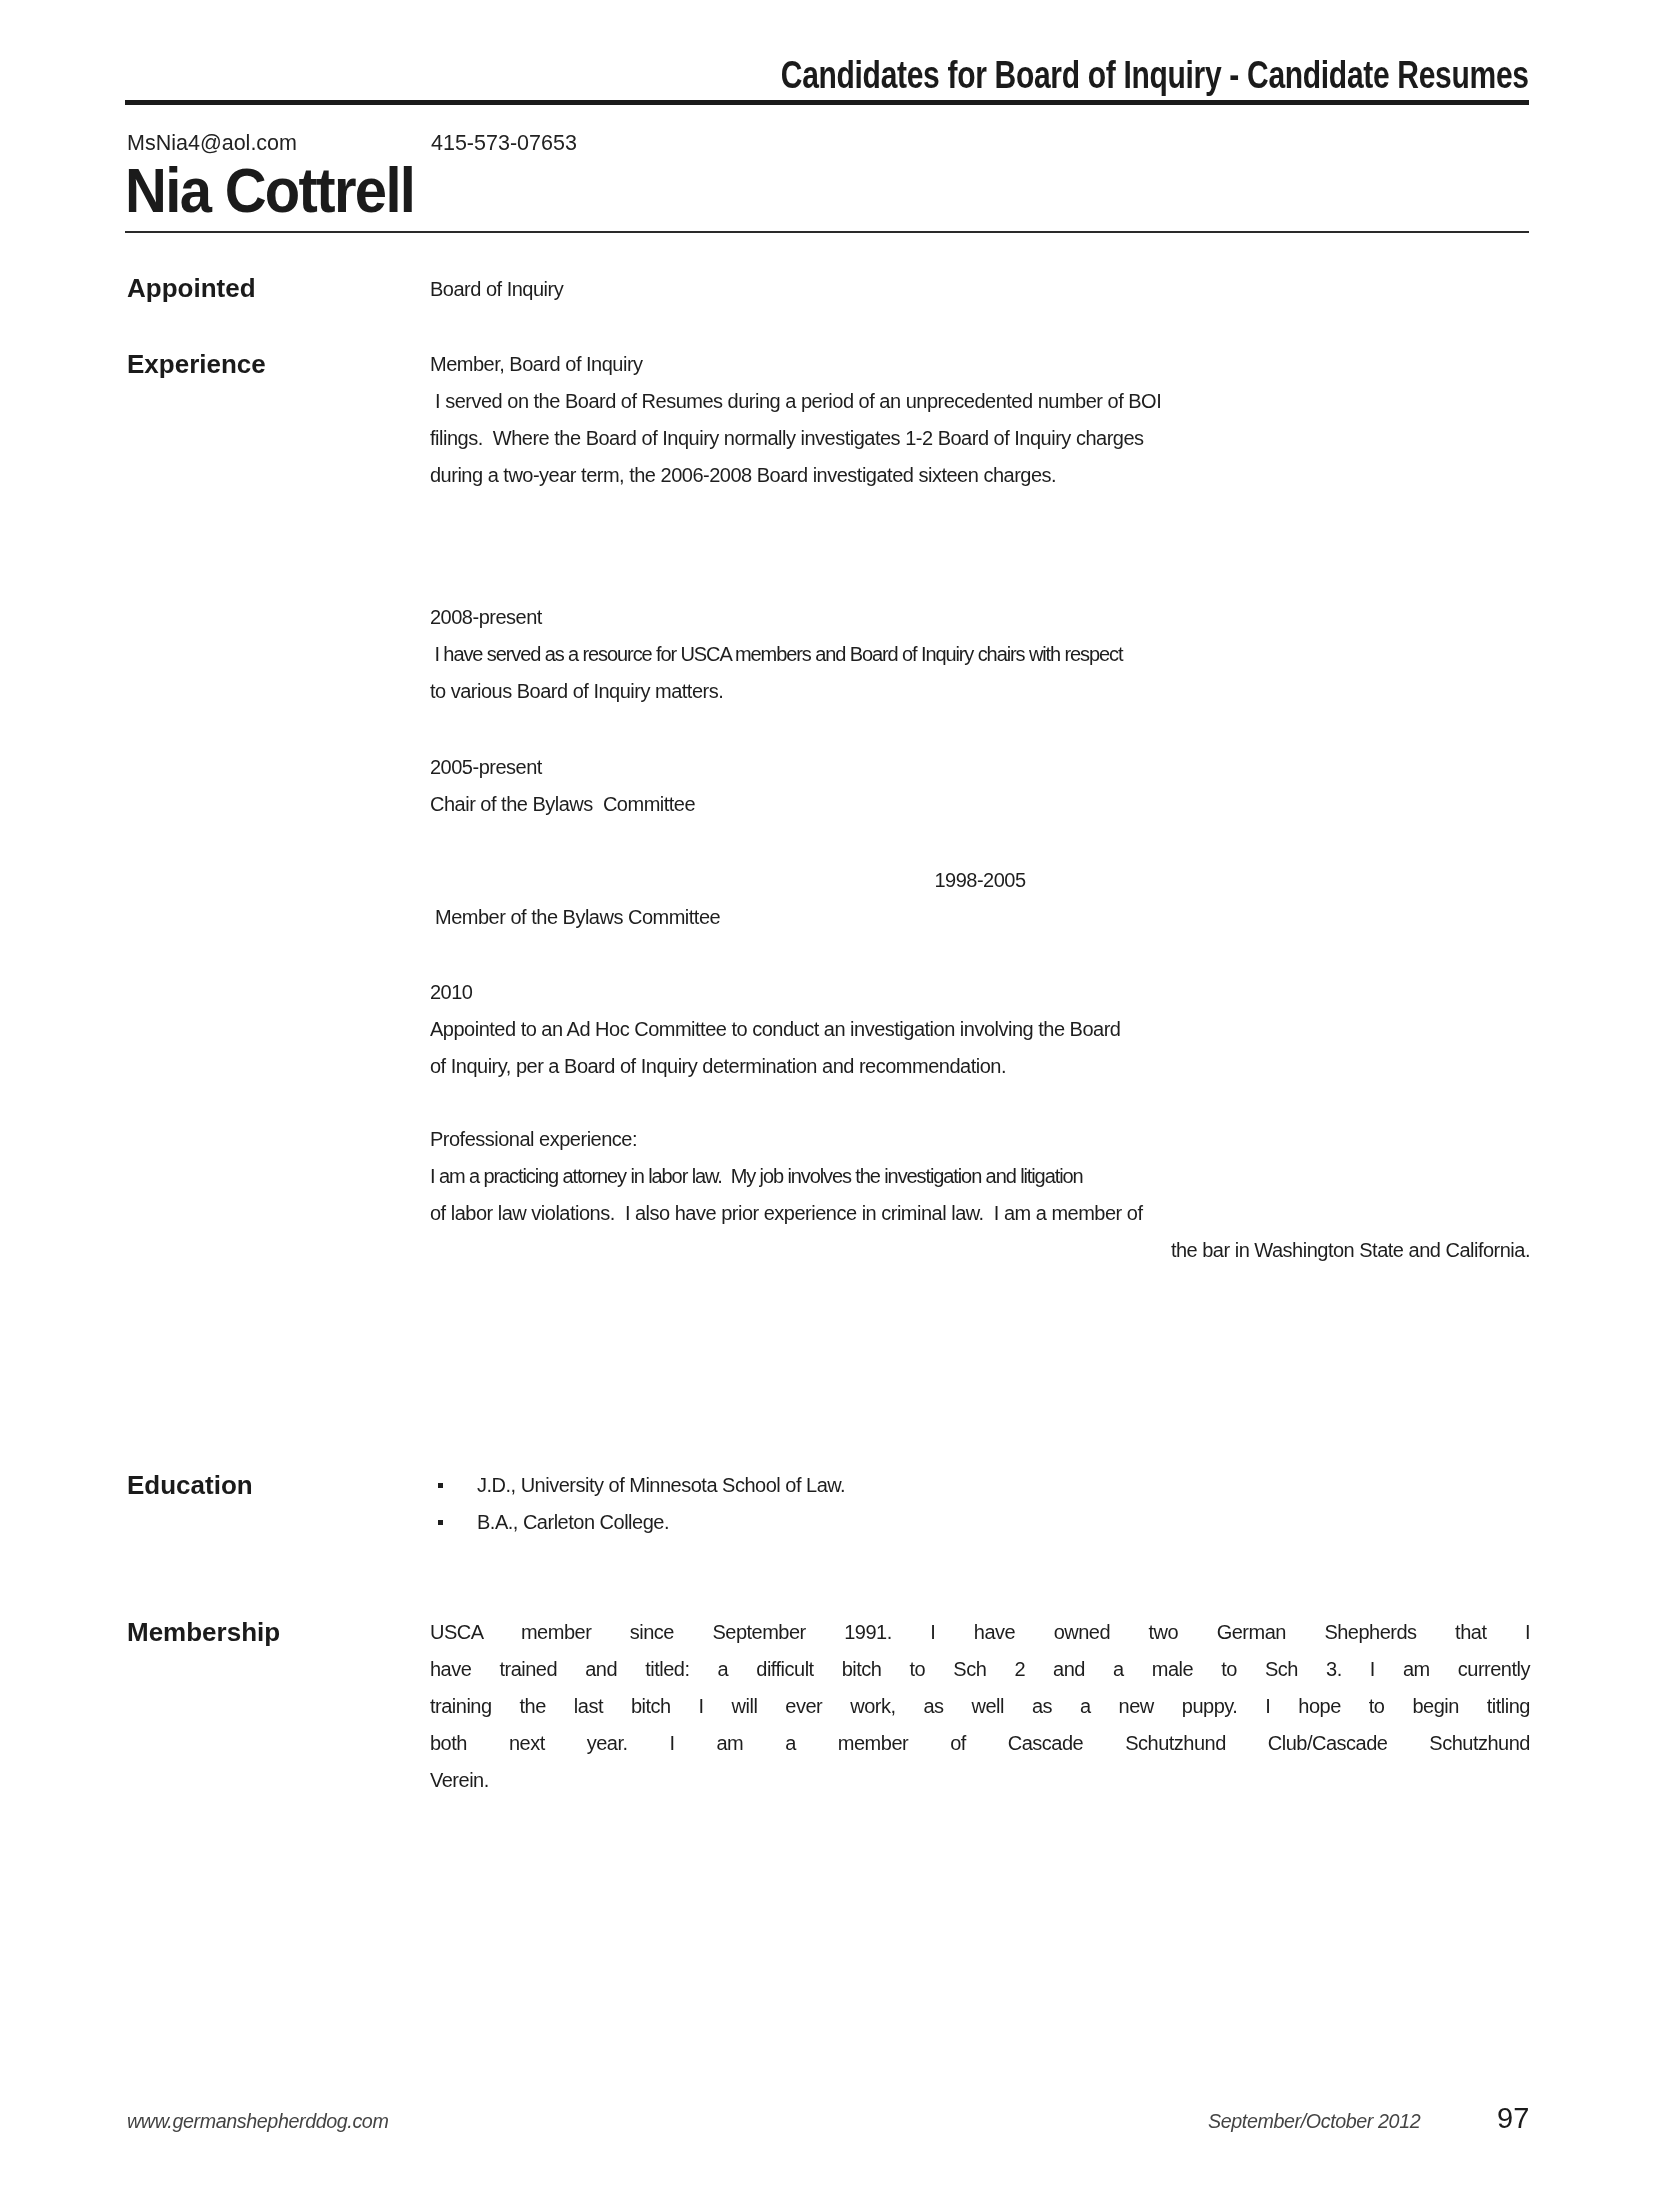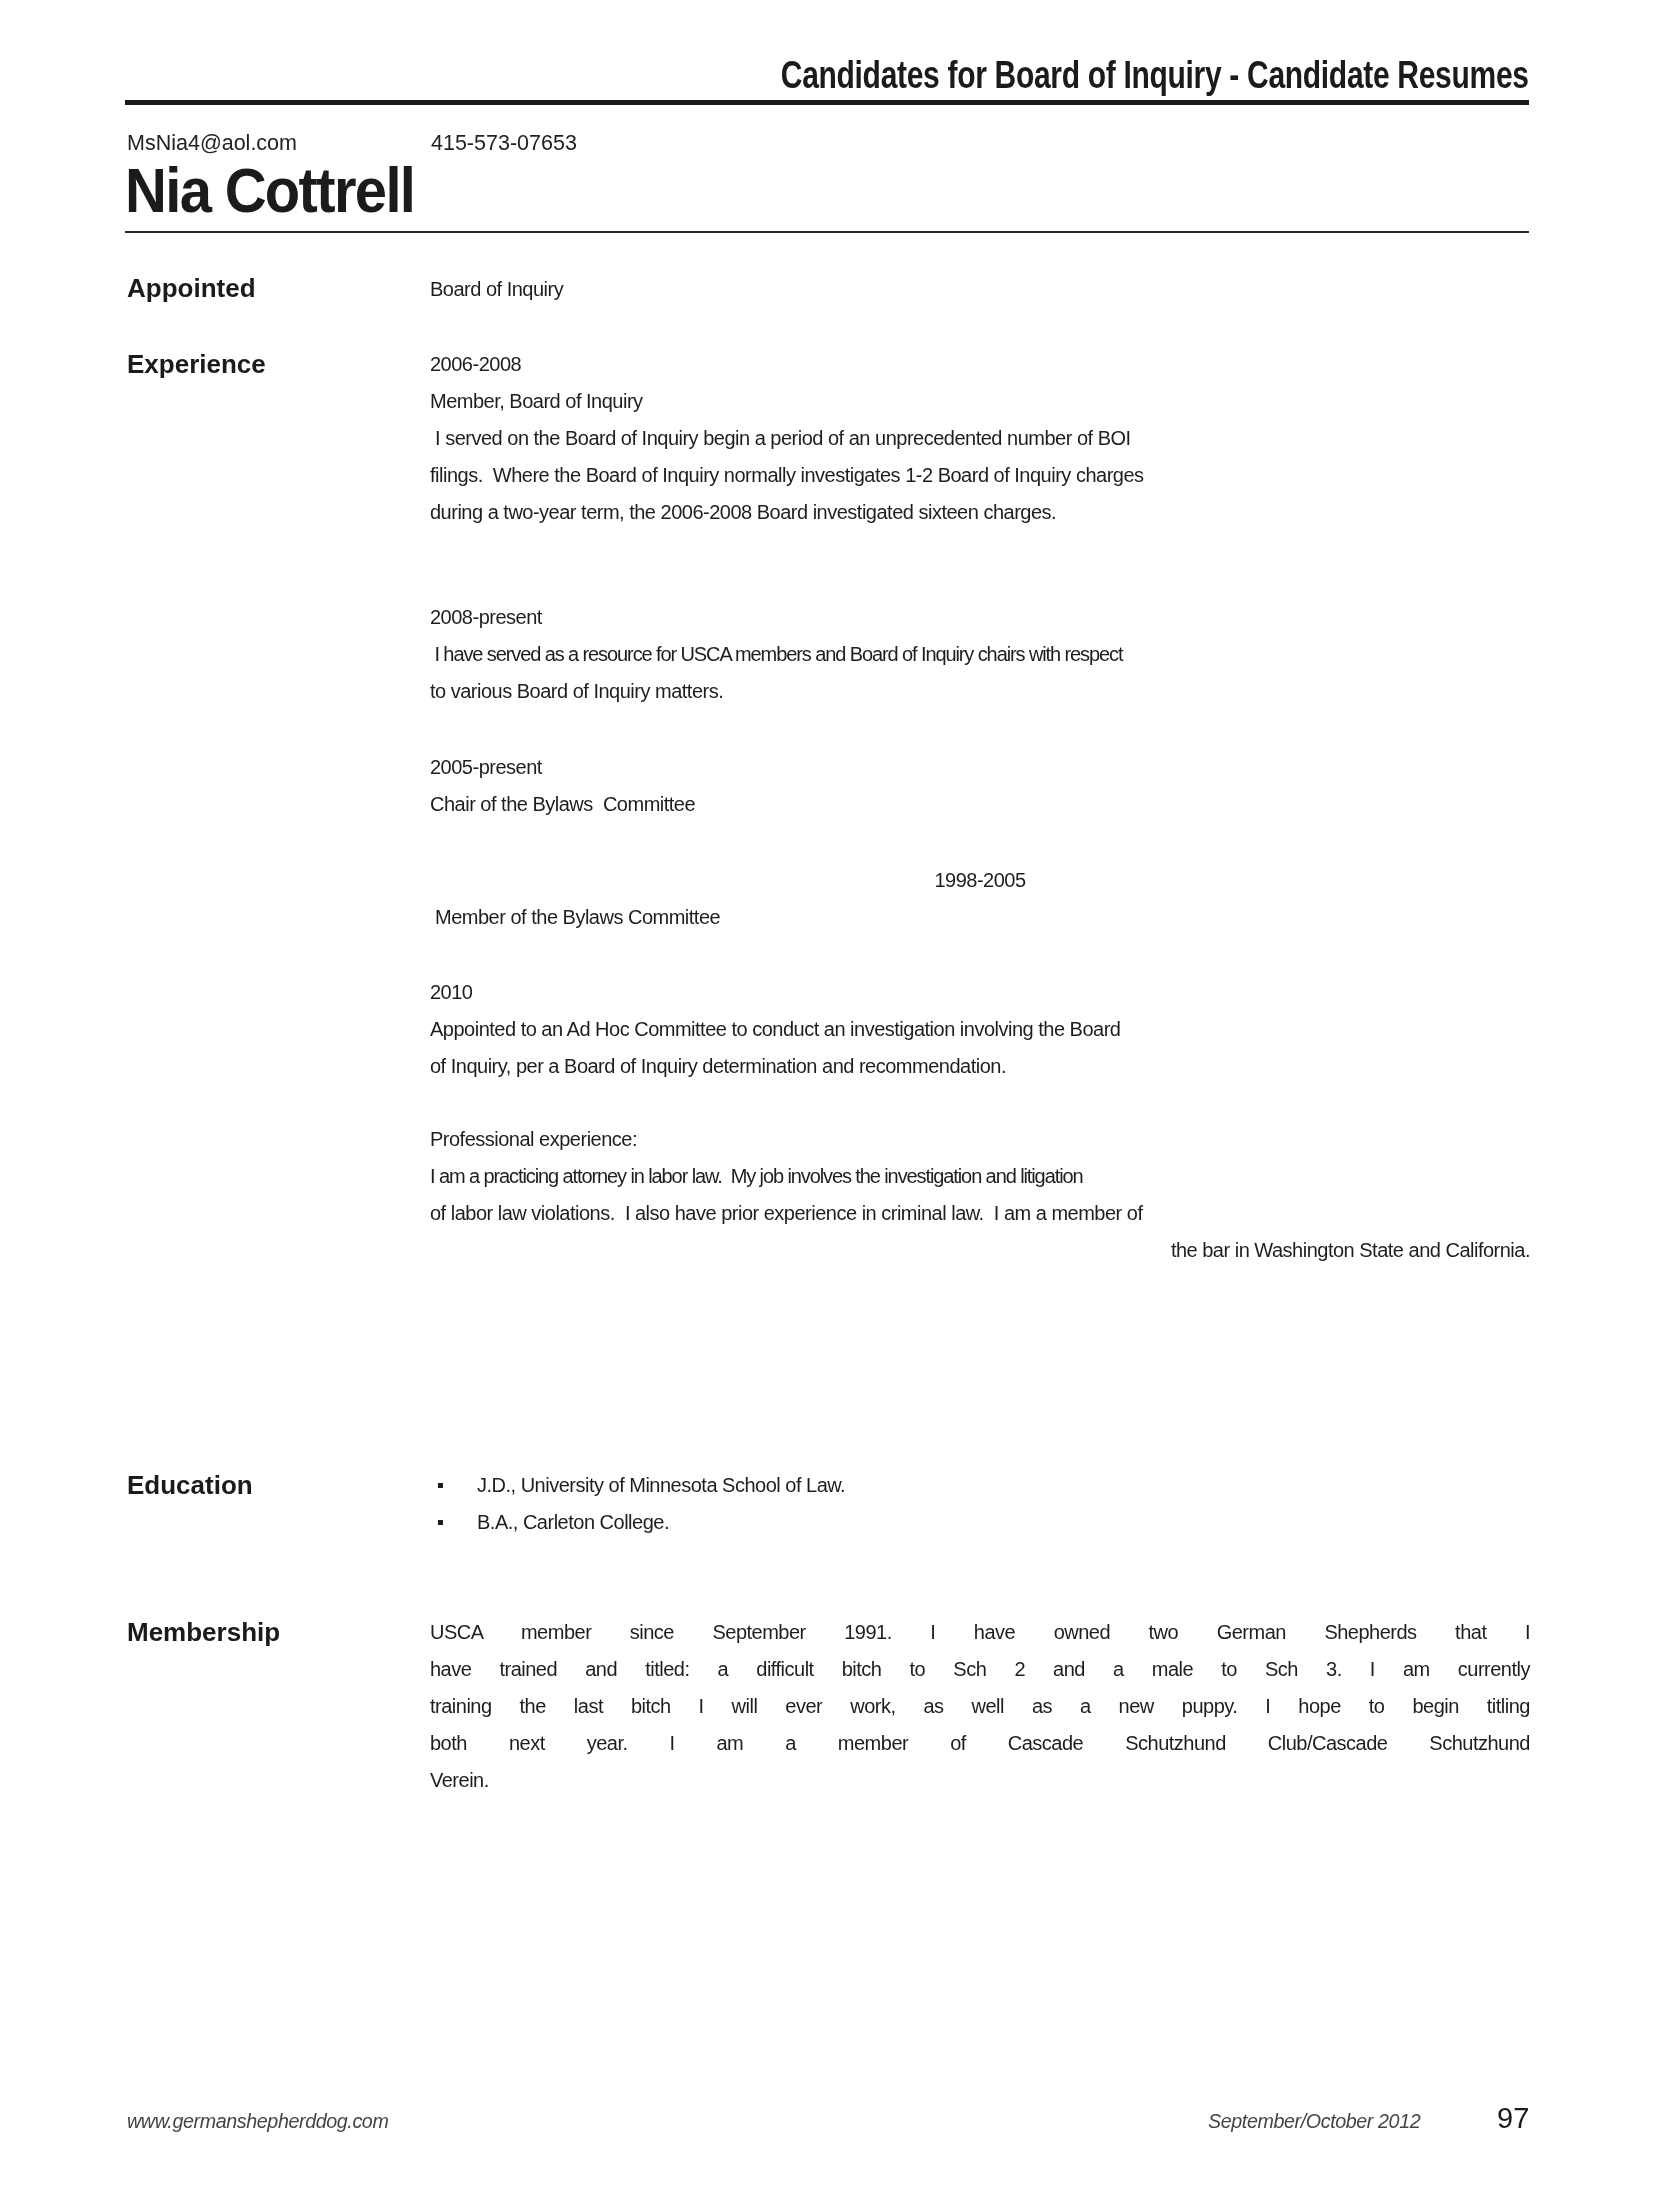--- a/index.html
+++ b/index.html
@@ -39,23 +39,22 @@
 <div class="abs rule-thin"></div>
 
 <div class="abs label" style="top:270px;">Appointed</div>
 <div class="abs content" style="top:271px;">
   <span class="line" style="display: block;">Board of Inquiry</span>
 </div>
 
 <div class="abs label" style="top:346px;">Experience</div>
 
 <div class="abs content" style="top:346px;">
-  <span class="line" style="display: block;">2006-2008</span>
   <span class="line" style="display: block;">Member, Board of Inquiry</span>
-  <span class="line" style="white-space: pre; display: block;"> I served on the Board of Inquiry begin a period of an unprecedented number of BOI</span>
+  <span class="line" style="white-space: pre; display: block;"> I served on the Board of Resumes during a period of an unprecedented number of BOI</span>
   <span class="line" style="white-space: pre; display: block;">filings.  Where the Board of Inquiry normally investigates 1-2 Board of Inquiry charges</span>
   <span class="line" style="display: block;">during a two-year term, the 2006-2008 Board investigated sixteen charges.</span>
 </div>
 
 <div class="abs content" style="top:599px;">
   <span class="line" style="display: block;">2008-present</span>
   <span class="line" style="white-space: pre; letter-spacing: -1.1px; display: block;"> I have served as a resource for USCA members and Board of Inquiry chairs with respect</span>
   <span class="line" style="display: block;">to various Board of Inquiry matters.</span>
 </div>
 

